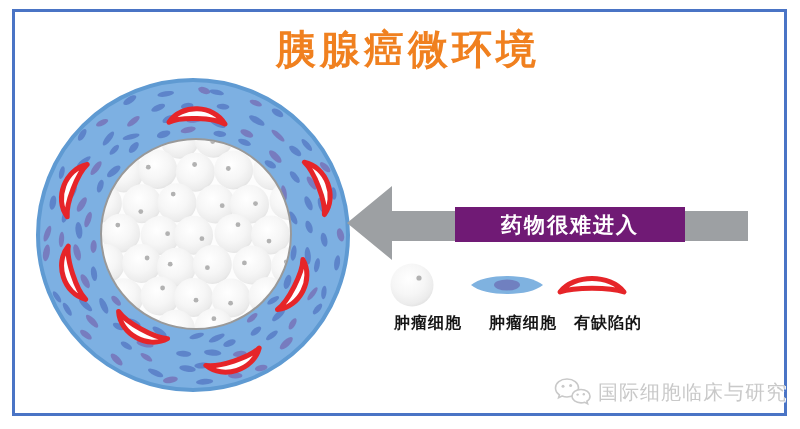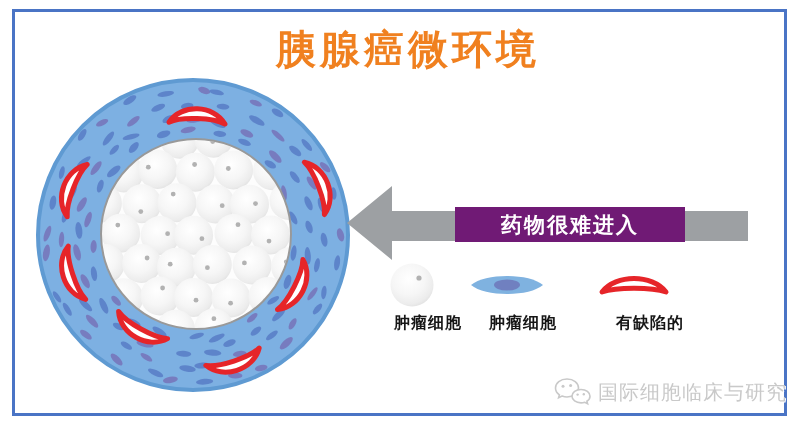--- a/index.html
+++ b/index.html
@@ -264,21 +264,21 @@
 <div class="legend-item" style="left:457px;">
   <div class="legend-symbol">
     <svg width="76" height="46" viewBox="0 0 76 46">
       <path d="M2,23 C16,11 60,11 74,23 C60,35 16,35 2,23 Z" fill="#7fb2e0"></path>
       <ellipse cx="38" cy="23" rx="13" ry="5.5" fill="#7080c0"></ellipse>
     </svg>
   </div>
   <div class="legend-label">肿瘤细胞</div>
 </div>
 
-<div class="legend-item" style="left:584px;">
+<div class="legend-item" style="left:542px;">
   <div class="legend-symbol">
     <svg width="76" height="46" viewBox="0 0 76 46">
       <path d="M6,30 C20,12 56,12 70,30 C56,25 20,25 6,30 Z" fill="#ffffff" stroke="#e62529" stroke-width="5" stroke-linejoin="round"></path>
     </svg>
   </div>
   <div class="legend-label">
     <div>有缺陷的</div>
   </div>
 </div>
 

